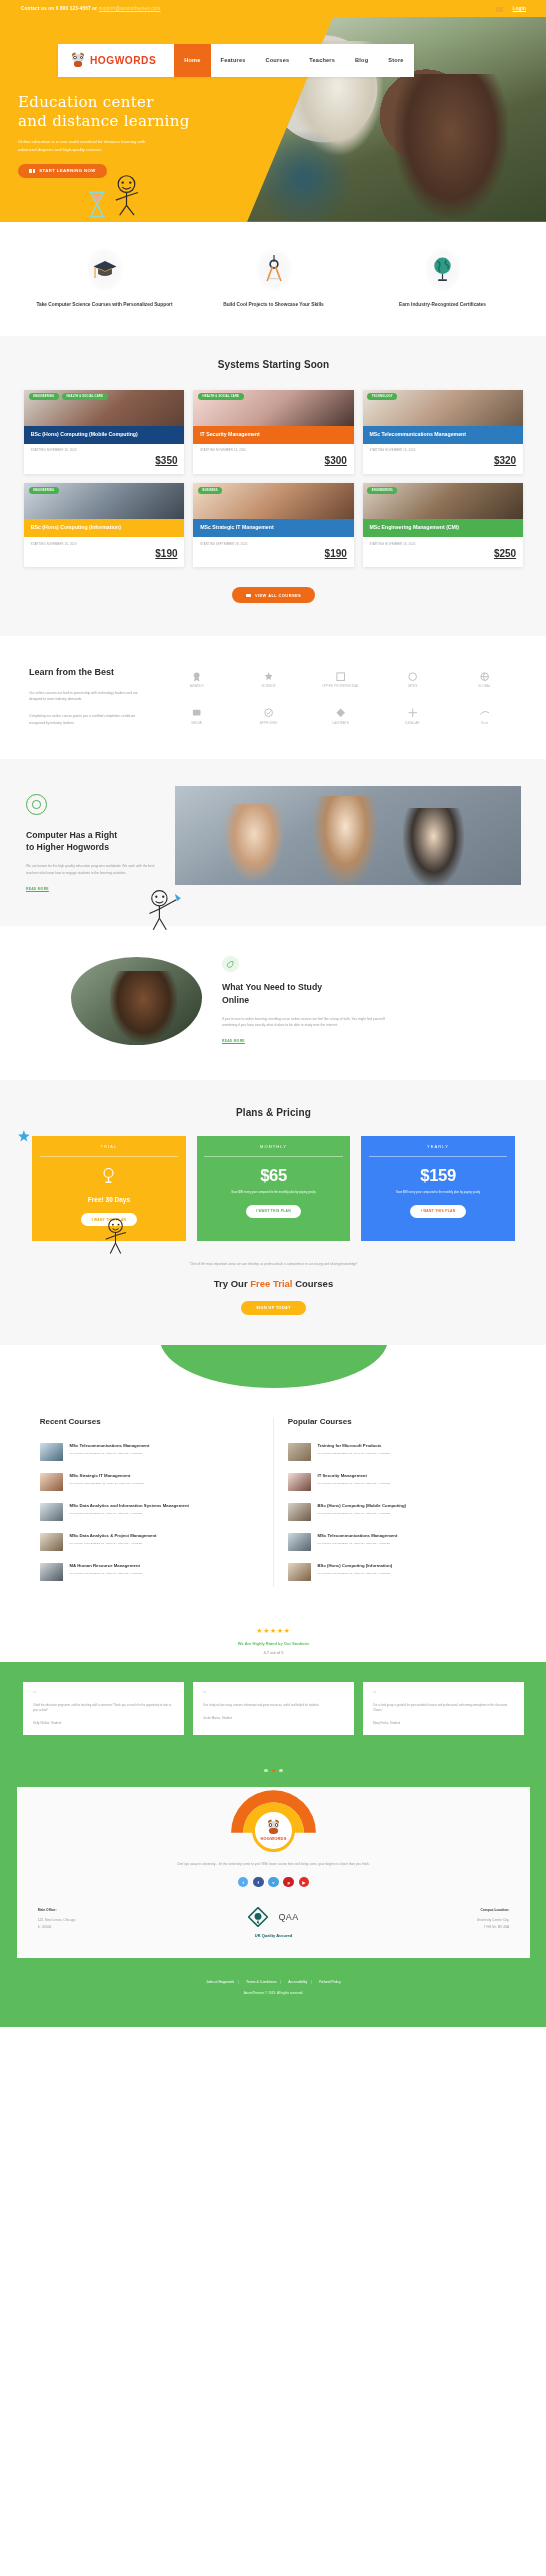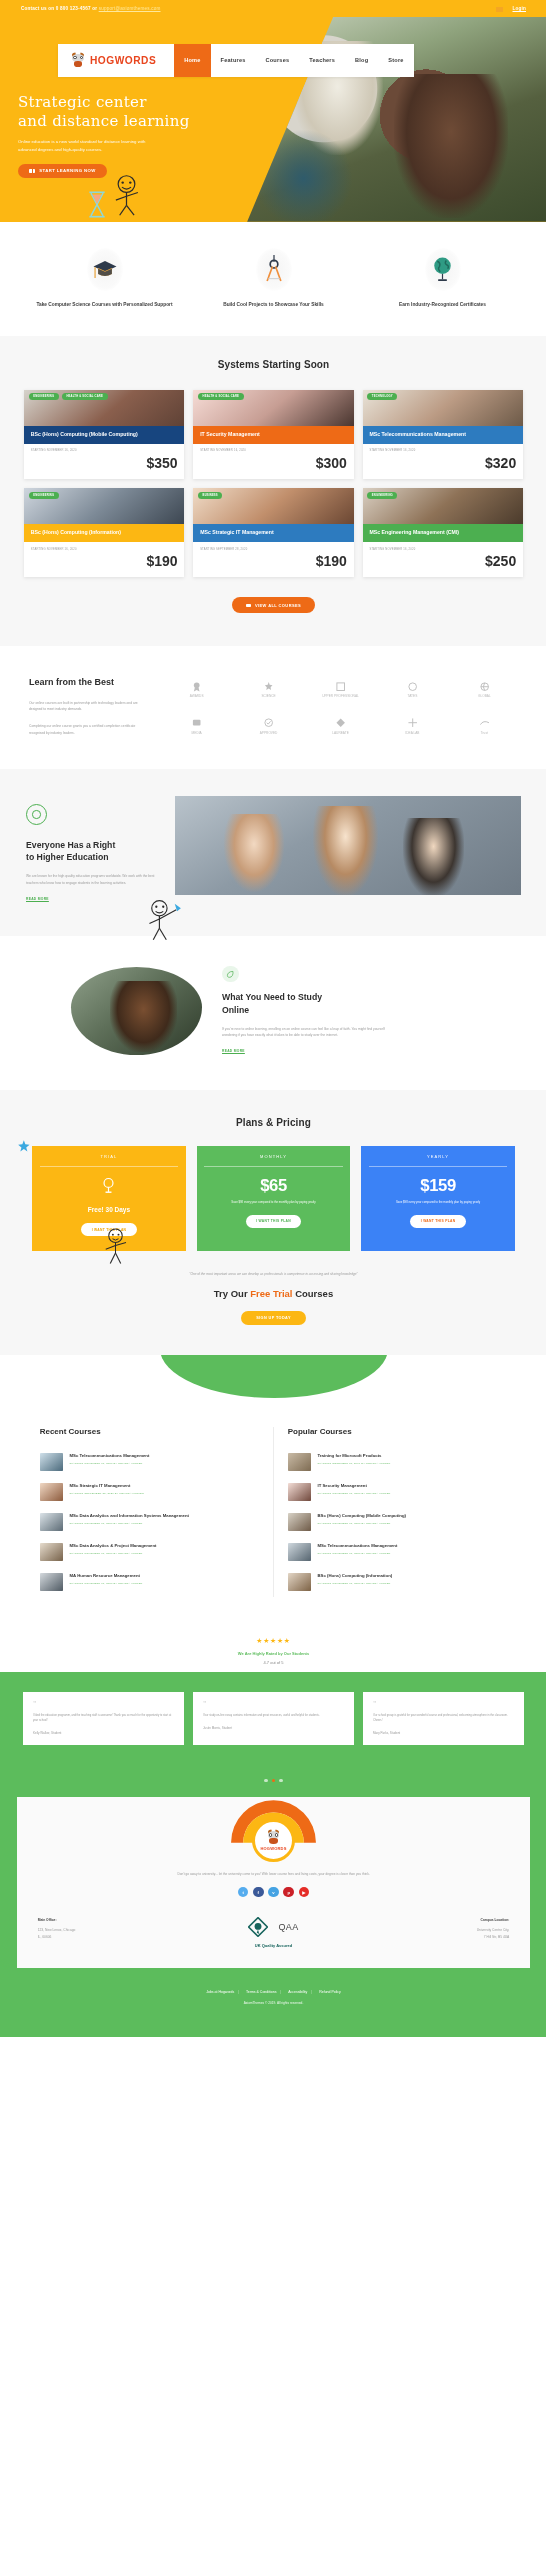--- a/index.html
+++ b/index.html
@@ -93,22 +93,22 @@
   .courses h2 { margin-bottom:20px; }
   .cards { display:grid; grid-template-columns:repeat(3,1fr); gap:9px; padding:0 24px; }
   .card { background:#fff; box-shadow:0 0.8px 3.8px rgba(0,0,0,.10); position:relative; }
   .card .thumb { height:36px; position:relative; overflow:hidden; }
   .tags { position:absolute; top:3.8px; left:4.6px; display:flex; gap:3px; z-index:3; }
   .tag { background:#4CAF50; color:#fff; font-size:2.7px; font-weight:bold;
       padding:2px 4.6px; border-radius:6.8px; letter-spacing:0.2px; white-space:nowrap; }
   .card .title { color:#fff; font-size:5.2px; font-weight:bold; padding:5.3px 6.8px 6px;
       line-height:1.35; }
   .card .meta { font-size:2.7px; color:#9a9a9a; padding:5.3px 6.8px 0; letter-spacing:0.2px; }
-  .card .price { font-size:14px; font-weight:bold; color:#2e2e2e;
-      padding:2.3px 6.8px 8.4px; text-align:right; }
+  .card .price { font-size:10px; font-weight:bold; color:#2e2e2e;
+      padding:2.3px 6.8px 8.4px; text-align:right;text-decoration:underline; }
   .c-navy .title { background:#17457F; }
   .c-orange .title { background:#EE6A16; }
   .c-yellow .title { background:#FCB713; }
   .c-blue .title { background:#2D7BBF; }
   .c-green .title { background:#4CAF50; }
   .view-all { display:block; margin:20px auto 0; background:#EE6A16; color:#fff;
       border:none; border-radius:10.6px; padding:5.3px 13.7px; font-size:4px;
       font-weight:bold; letter-spacing:0.4px; }
   .view-all .b { display:inline-block; width:5.3px; height:3.8px; background:#fff;
       border-radius:0.8px; margin-right:3.8px; vertical-align:-0.8px; }
@@ -287,21 +287,21 @@
     </div>
     <div class="search-btn">
       <svg viewBox="0 0 24 24" fill="none" stroke="#fff" stroke-width="2">
         <circle cx="10" cy="10" r="7"></circle>
           <line x1="15" y1="15" x2="22" y2="22"></line>
       </svg>
     </div>
 
     <div class="hero-copy">
       <div class="hero-title">
-        <div>Strategic center</div>
+        <div>Education center</div>
         <div>and distance learning</div>
       </div>
       <div class="hero-sub">Online education is a new world standard for distance learning with advanced degrees and high-quality courses.</div>
       <button class="hero-btn">
         <span class="book-ico"></span>
         <span>START LEARNING NOW</span>
       </button>
     </div>
 
     <svg class="hourglass" width="20" height="29" viewBox="0 0 26 38">
@@ -512,22 +512,22 @@
     </div>
   </div>
 
   <div class="right-edu">
     <div class="re-inner">
       <div class="re-left">
         <div class="circle-ico">
             <span class="in"></span>
           </div>
         <h3>
-          <span>Everyone Has a Right</span><br>
-          <span>to Higher Education</span>
+          <span>Computer Has a Right</span><br>
+          <span>to Higher Hogwords</span>
         </h3>
         <p>We are known for the high quality education programs worldwide. We work with the best teachers who know how to engage students in the learning activities.</p>
         <a href="#" class="readmore">READ MORE</a>
       </div>
       <div class="re-photo">
         <div class="p1"></div>
           <div class="p2"></div>
           <div class="p3"></div>
       </div>
     </div>

